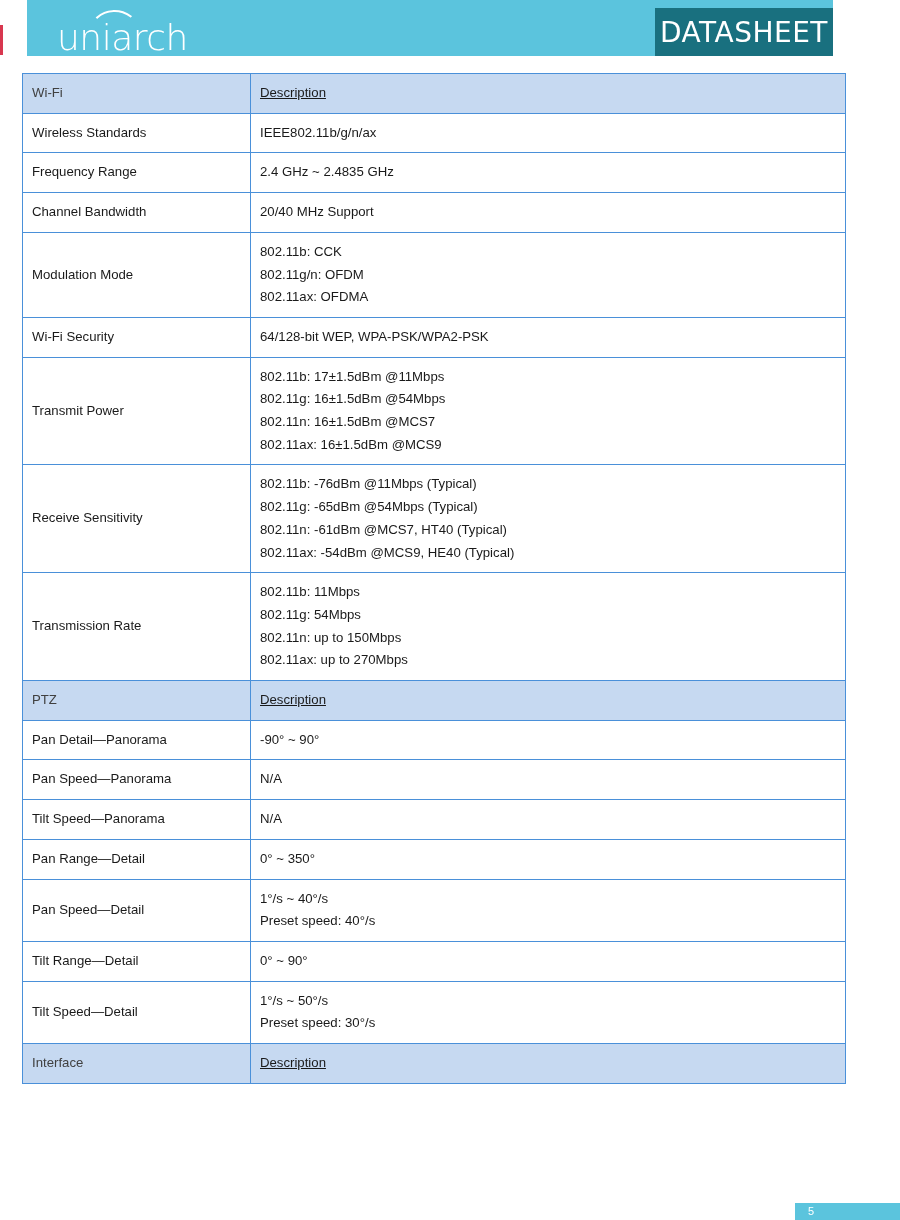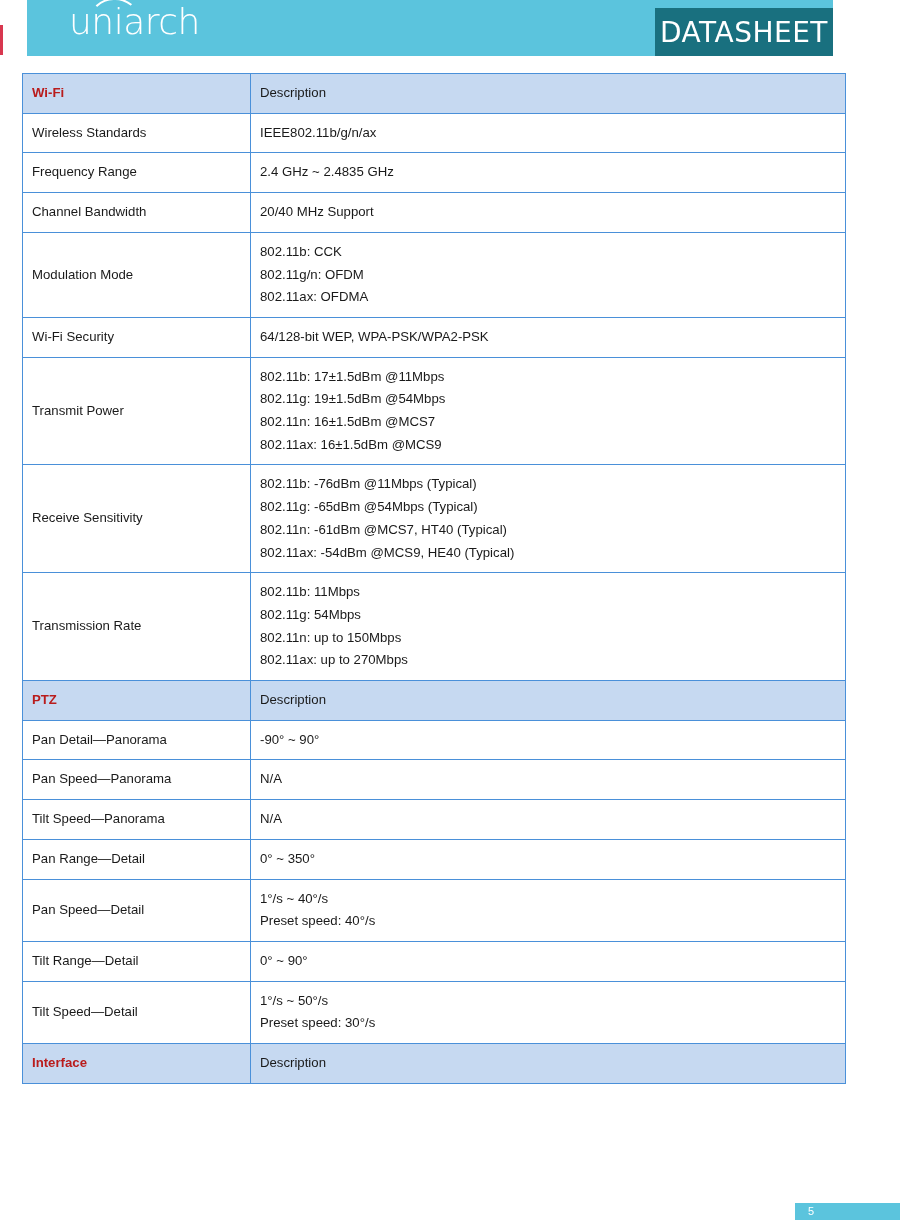--- a/index.html
+++ b/index.html
@@ -32,23 +32,24 @@
     top: 0px;
     width: 806px;
     height: 56px;
     background: #5bc4dd;
     display: flex;
     align-items: stretch;
   }
   .logo-wrap {
     flex: 1 1 auto;
     display: flex;
-    align-items: flex-start;
-    padding-left: 42px;
+    align-items: flex-end;
+    padding-left: 30px;
     position: relative;
+    margin-top: 12px;
   }
   .logo {
     position: relative;
     color: #ffffff;
     font-size: 36px;
     letter-spacing: -0.5px;
     font-weight: 300;
     font-family: "DejaVu Sans", sans-serif;
     line-height: 1;
     padding-top: 4px;
@@ -97,25 +98,25 @@
     vertical-align: middle;
     line-height: 1.72;
   }
   .col-label { width: 228px; }
   .col-value { width: 595px; }
 
   tr.section-row td {
     background: #c6d9f1;
   }
   tr.section-row td.label-cell {
-    color: #b91c1c;
-    font-weight: bold;
+    color: #404040;
   }
   tr.section-row td.value-cell {
     color: #1a1a1a;
+    text-decoration: underline;
   }
 
   .multi div { white-space: nowrap; }
 
   
   .footer-bar {
     position: absolute;
     left: 795px;
     top: 1203px;
     width: 105px;
@@ -176,21 +177,21 @@
         </td>
       </tr>
       <tr>
         <td class="label-cell">Wi-Fi Security</td>
         <td class="value-cell">64/128-bit WEP,     WPA-PSK/WPA2-PSK</td>
       </tr>
       <tr>
         <td class="label-cell">Transmit Power</td>
         <td class="value-cell multi">
           <div>802.11b: 17±1.5dBm @11Mbps</div>
-          <div>802.11g: 19±1.5dBm @54Mbps</div>
+          <div>802.11g: 16±1.5dBm @54Mbps</div>
           <div>802.11n: 16±1.5dBm @MCS7</div>
           <div>802.11ax: 16±1.5dBm @MCS9</div>
         </td>
       </tr>
       <tr>
         <td class="label-cell">Receive Sensitivity</td>
         <td class="value-cell multi">
           <div>802.11b: -76dBm @11Mbps (Typical)</div>
           <div>802.11g: -65dBm @54Mbps (Typical)</div>
           <div>802.11n: -61dBm @MCS7, HT40 (Typical)</div>

